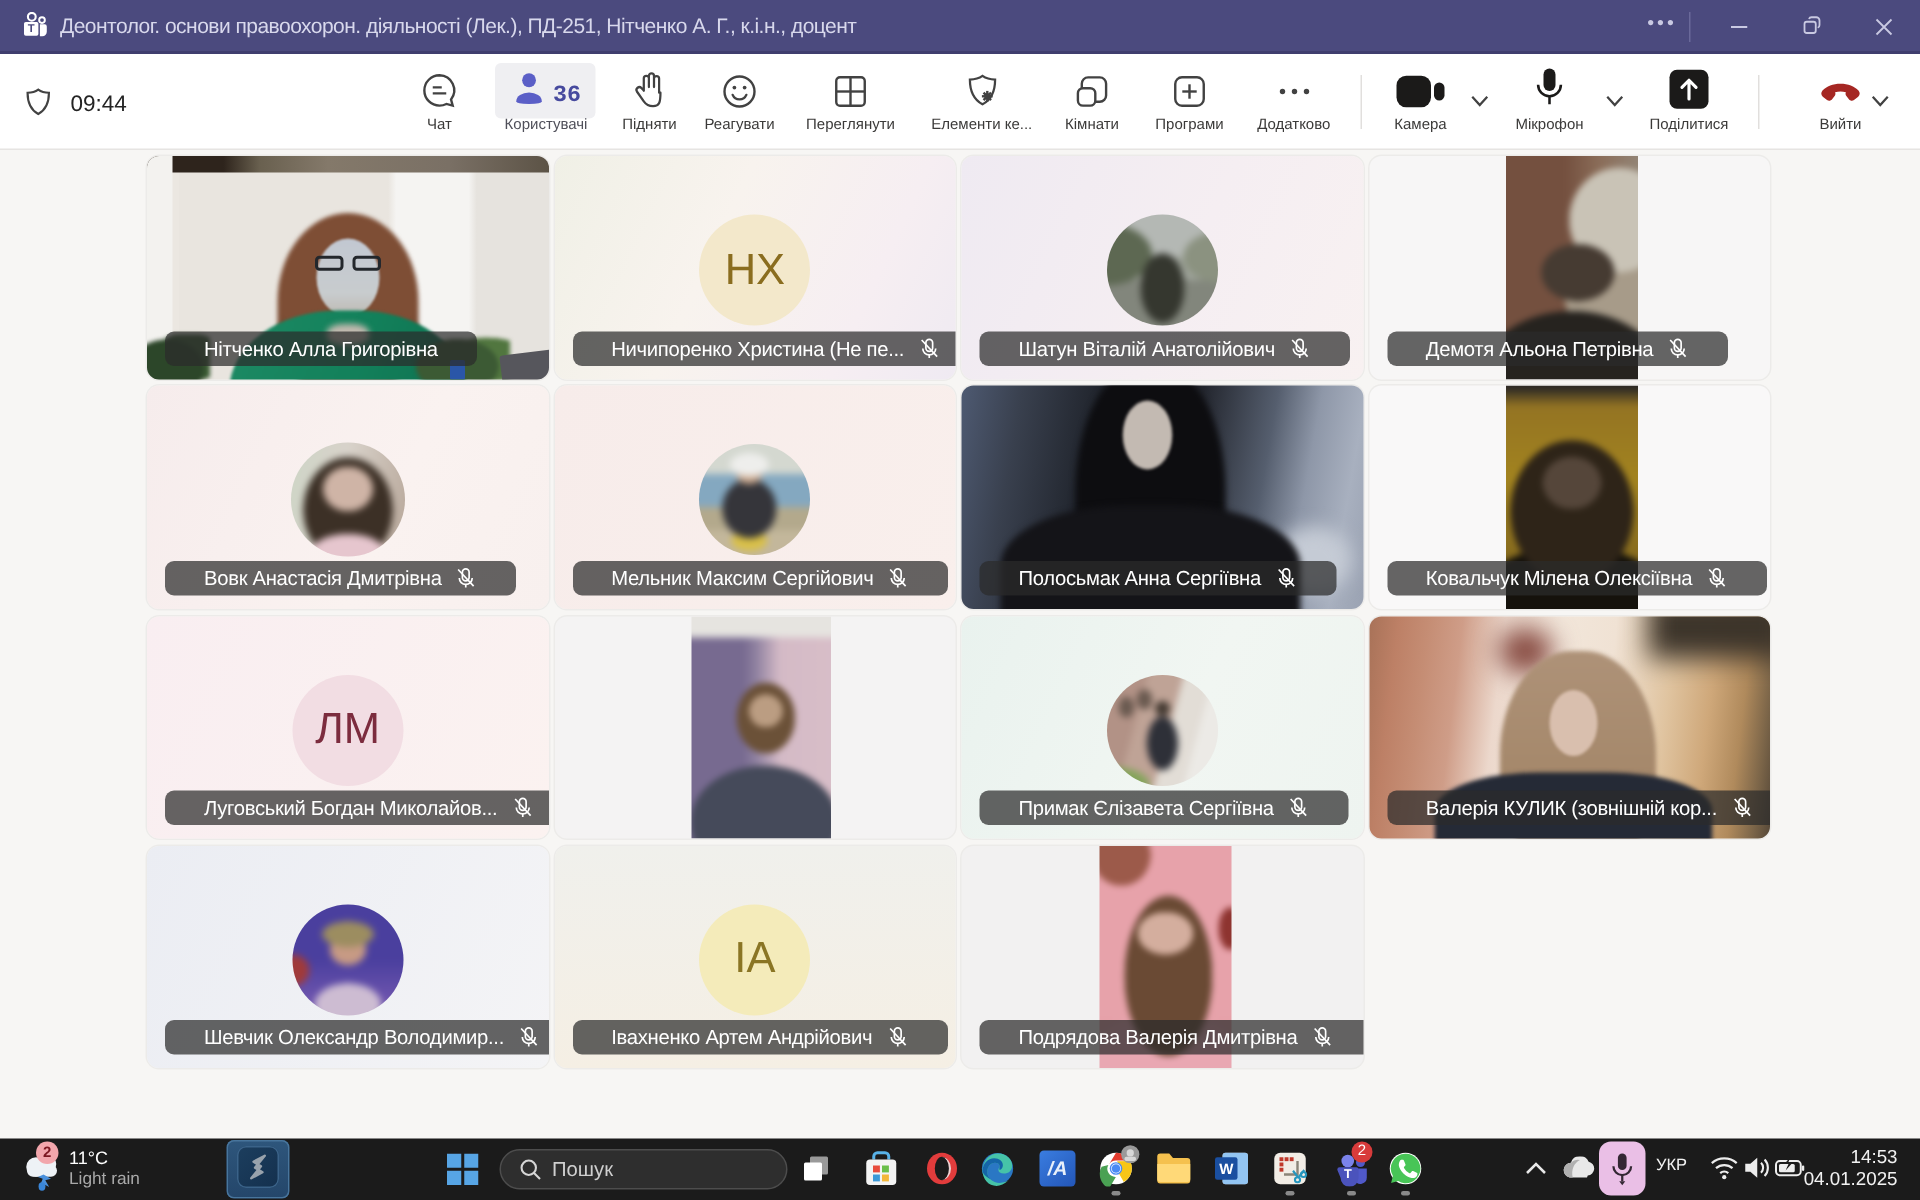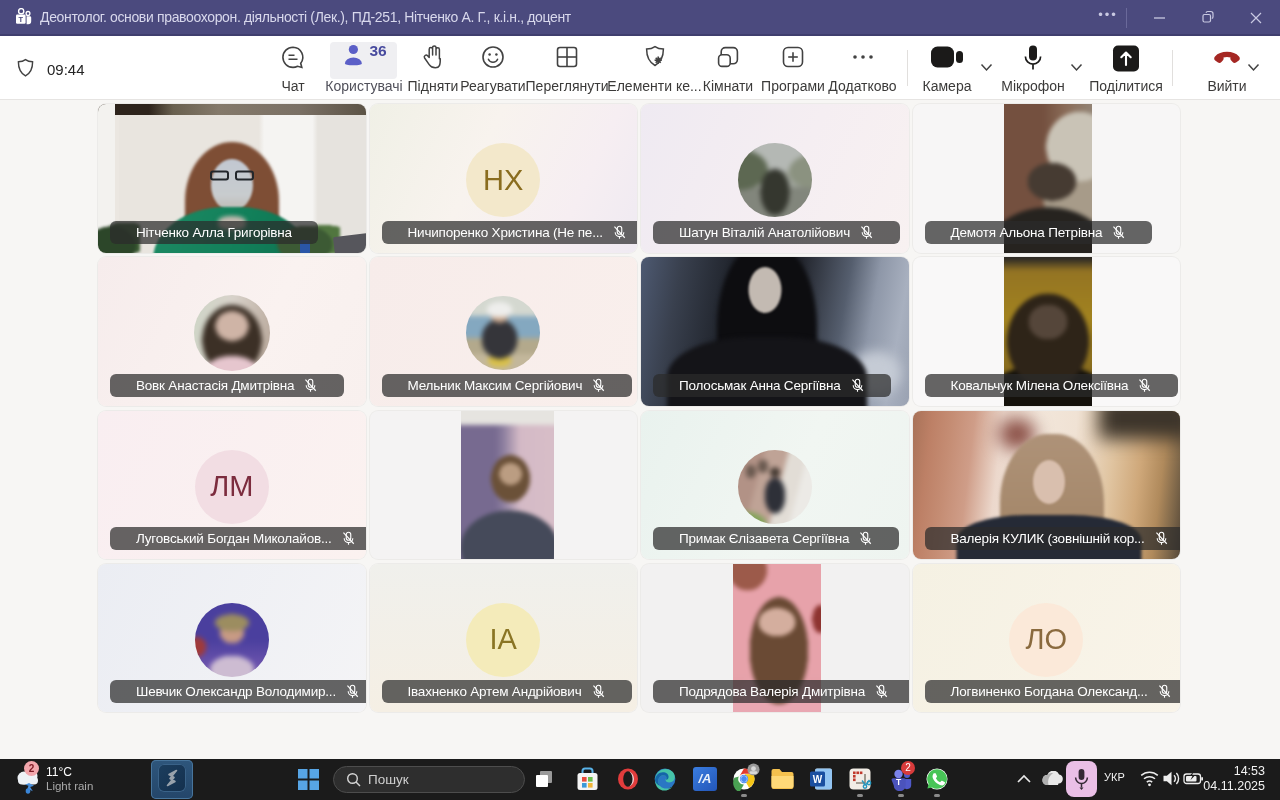--- a/index.html
+++ b/index.html
@@ -4,22 +4,22 @@
   * { margin:0; padding:0; box-sizing:border-box; }
   html,body { width:1280px; height:800px; overflow:hidden; font-family:"Liberation Sans", sans-serif; }
   #app { position:relative; width:1280px; height:800px; background:#f7f6f4; }
   
   #titlebar { position:absolute; left:0; top:0; width:1280px; height:36px; background:#4b4a7e; border-bottom:2px solid #3f3e6e; }
   #titletext { position:absolute; left:40px; top:0; height:36px; line-height:35px; color:#d8d8ec; font-size:14px; letter-spacing:-0.35px; }
   .wbtn { position:absolute; top:0; height:36px; color:#c9c9e2; }
   
   #toolbar { position:absolute; left:0; top:36px; width:1280px; height:64px; background:#ffffff; border-bottom:1px solid #e6e4e2; }
   .tb { position:absolute; top:0; height:64px; text-align:center; }
-  .tb .ic { position:absolute; left:50%; transform:translateX(-50%); top:8px; height:30px; display:flex; align-items:flex-start; }
-  .tb .lb { position:absolute; left:50%; transform:translateX(-50%); top:42px; font-size:14px; color:#3b3a39; white-space:nowrap; }
+  .tb .ic { position:absolute; left:50%; transform:translateX(-50%); top:8px; height:30px; display:flex; align-items:flex-end;font-family:Liberation Mono, monospace; }
+  .tb .lb { position:absolute; left:50%; transform:translateX(-50%); top:42px; font-size:10px; color:#3b3a39; white-space:nowrap; }
   .sep { position:absolute; top:14px; width:1px; height:36px; background:#e1dfdd; }
   
   .tile { position:absolute; width:267.5px; height:148.6px; border-radius:8px; overflow:hidden; box-shadow:0 0 0 1px rgba(0,0,0,0.045); }
   .lbl { position:absolute; left:12px; bottom:9px; height:23px; background:rgba(43,43,43,0.72); border-radius:6px; color:#fff; font-size:13.5px; letter-spacing:-0.2px; display:inline-flex; align-items:center; padding:0 26px; white-space:nowrap; }
   .lbl svg { margin-left:9px; flex:none; }
   .avatar { position:absolute; left:50%; top:76px; transform:translate(-50%,-50%); width:74px; height:74px; border-radius:50%; display:flex; align-items:center; justify-content:center; font-size:29px; }
   .strip { position:absolute; top:0; height:100%; overflow:hidden; }
   
   #pager { position:absolute; left:0; top:722px; width:1280px; height:34px; text-align:center; color:#242424; font-size:19px; }
   
@@ -411,31 +411,20 @@
   <div class="lbl">Подрядова Валерія Дмитрівна<svg width="15" height="15" viewBox="0 0 16 16">
           <g stroke="#fff" stroke-width="1.2" fill="none">
             <rect x="5.6" y="1.3" width="4.8" height="8.6" rx="2.4"></rect>
             <path d="M3.4 7.8 a4.6 4.6 0 0 0 9.2 0"></path>
             <line x1="8" y1="12.4" x2="8" y2="14.6"></line>
             <line x1="2.6" y1="1.8" x2="13.6" y2="13.6"></line>
           </g>
         </svg></div>
 </div>
 
-<div class="tile" style="left:912.5px;top:563.9px;background:linear-gradient(115deg,#f5f1e3,#f9f4e9)">
-  <div class="avatar" style="background:#fbe9d9;color:#8a6a3e">ЛО</div>
-  <div class="lbl">Логвиненко Богдана Олександ...<svg width="15" height="15" viewBox="0 0 16 16">
-          <g stroke="#fff" stroke-width="1.2" fill="none">
-            <rect x="5.6" y="1.3" width="4.8" height="8.6" rx="2.4"></rect>
-            <path d="M3.4 7.8 a4.6 4.6 0 0 0 9.2 0"></path>
-            <line x1="8" y1="12.4" x2="8" y2="14.6"></line>
-            <line x1="2.6" y1="1.8" x2="13.6" y2="13.6"></line>
-          </g>
-        </svg></div>
-</div>
 
 
 <div id="taskbar">
 
   <svg style="position:absolute;left:14px;top:6px" width="30" height="30" viewBox="0 0 30 30">
         <circle cx="10" cy="13" r="6.5" fill="#eef2f6"></circle>
         <circle cx="18" cy="11" r="5.5" fill="#eef2f6"></circle>
         <rect x="4" y="11.5" width="20" height="8" rx="4" fill="#eef2f6"></rect>
         <path d="M15 18 l5 2.8 -3.8 1.1 2.6 4.4 -5.4-2.8 1.1-2.7 -3.2-1.1 Z" fill="#4a90dc"></path>
         <ellipse cx="14" cy="26" rx="2.3" ry="2.8" fill="#3a86d8"></ellipse>
@@ -592,19 +581,19 @@
         </g>
       </svg>
 
   <svg style="position:absolute;left:1183px;top:11px" width="20" height="16" viewBox="0 0 20 16">
         <rect x="1" y="4" width="16.5" height="9.5" rx="2.5" fill="none" stroke="#ededed" stroke-width="1.3"></rect>
         <rect x="18.2" y="7" width="1.8" height="3.6" rx="0.9" fill="#ededed"></rect>
         <rect x="3" y="6" width="10.5" height="5.5" rx="1" fill="#ededed"></rect>
         <path d="M10.5 1.5 l-3.5 4 2.4 0.4 -2 4.4 4-4.4 -2.4-0.4 Z" fill="#1b1b1b"></path>
       </svg>
   <div style="position:absolute;left:1213px;top:5px;width:52px;text-align:right;font-size:12.5px;color:#f2f2f2">14:53</div>
-  <div style="position:absolute;left:1185px;top:20px;width:80px;text-align:right;font-size:12.5px;color:#f2f2f2">04.11.2025</div>
+  <div style="position:absolute;left:1185px;top:20px;width:80px;text-align:right;font-size:12.5px;color:#f2f2f2">04.01.2025</div>
 
   <div class="rundash" style="left:741px"></div>
   <div class="rundash" style="left:857px"></div>
   <div class="rundash" style="left:898px"></div>
   <div class="rundash" style="left:934px"></div>
 </div>
 </div>
 </body></html>

